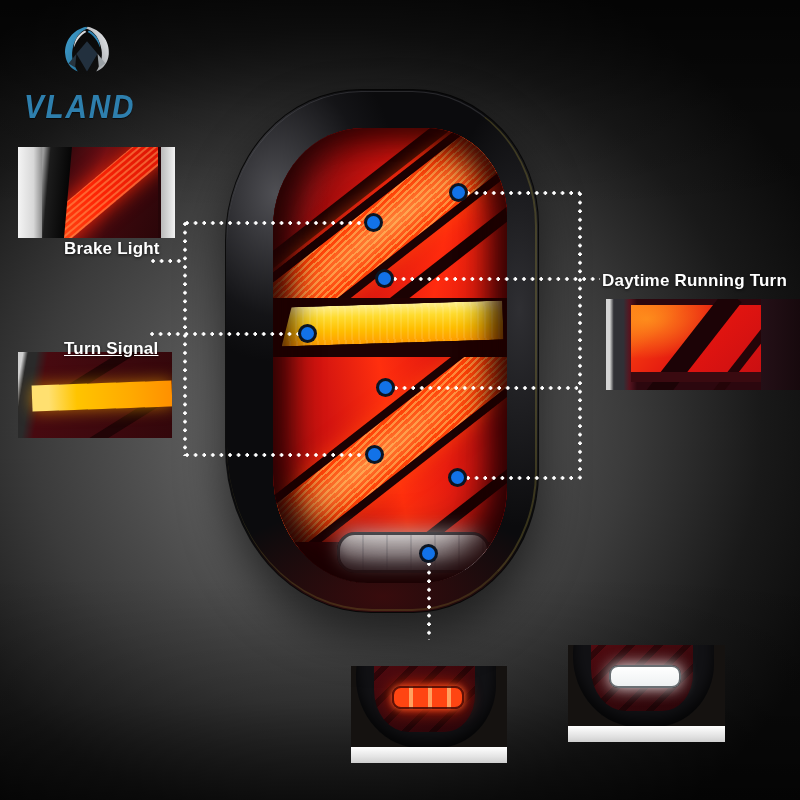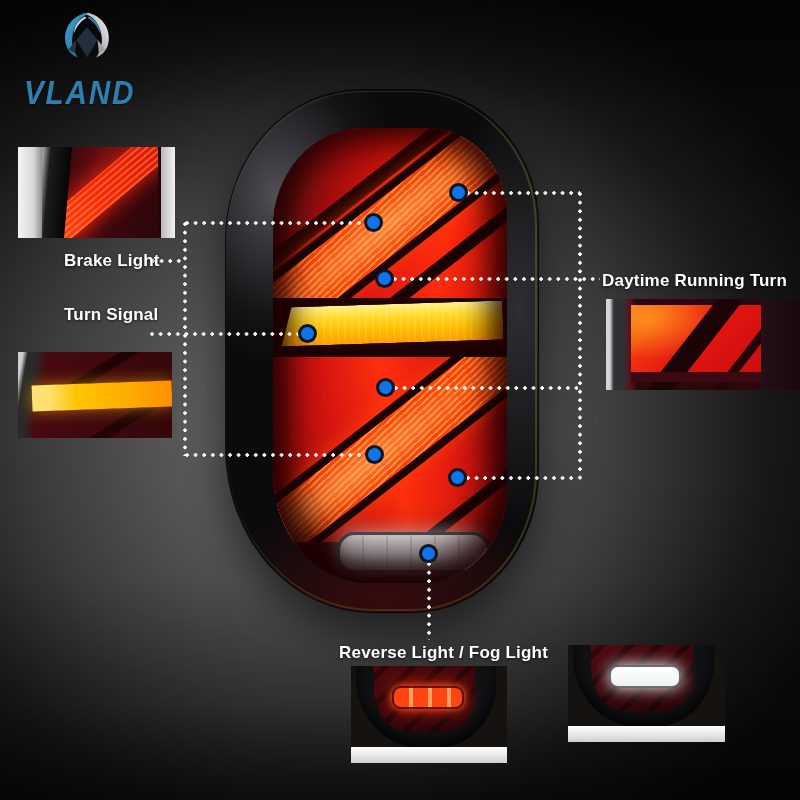--- a/index.html
+++ b/index.html
@@ -15,21 +15,21 @@
   .dl{position:absolute;z-index:40;}
   .dl.h{height:4px;background-image:radial-gradient(circle 1.7px at 2px 2px,#fff 92%,rgba(255,255,255,0));
         background-size:8.6px 4px;background-repeat:repeat-x;}
   .dl.v{width:4px;background-image:radial-gradient(circle 1.7px at 2px 2px,#fff 92%,rgba(255,255,255,0));
         background-size:4px 8.6px;background-repeat:repeat-y;}
   .dot{position:absolute;z-index:45;width:13px;height:13px;border-radius:50%;
        background:#1272e8;box-shadow:0 0 0 3px #0c1522;}
   .lbl{position:absolute;z-index:50;color:#fff;font-weight:700;font-size:17px;line-height:1;
        letter-spacing:.2px;text-shadow:0 1px 3px rgba(0,0,0,.7);white-space:nowrap;}
   
-  .logo{position:absolute;left:10px;top:8px;width:170px;height:104px;z-index:60;}
+  .logo{position:absolute;left:10px;top:22px;width:170px;height:104px;z-index:60;}
   .logo-emblem{position:absolute;left:47px;top:2px;width:60px;height:66px;}
   .logo-text{position:absolute;left:14px;top:66px;font-size:33px;font-weight:700;font-style:italic;
              letter-spacing:2px;color:#2e7fad;transform:scaleX(.9);transform-origin:left center;
              text-shadow:0 1px 1px rgba(0,0,0,.6);}
   
   .light{position:absolute;left:226px;top:90px;width:312px;height:522px;z-index:20;
     border-radius:135px 125px 125px 145px / 150px 135px 140px 165px;
     background:
       radial-gradient(ellipse 200px 270px at 16% 20%, rgba(135,135,142,.55), rgba(60,60,66,.18) 45%, transparent 62%),
       radial-gradient(ellipse 120px 320px at 94% 42%, rgba(105,105,112,.38), transparent 68%),
@@ -229,18 +229,17 @@
 
   <div class="dot" style="left:367px;top:216px;"></div>
   <div class="dot" style="left:368px;top:448px;"></div>
   <div class="dot" style="left:452px;top:186px;"></div>
   <div class="dot" style="left:378px;top:272px;"></div>
   <div class="dot" style="left:379px;top:381px;"></div>
   <div class="dot" style="left:451px;top:471px;"></div>
   <div class="dot" style="left:301px;top:327px;"></div>
   <div class="dot" style="left:422px;top:547px;"></div>
 
-  <div class="lbl" style="left:64px;top:252px;text-align:center;">Brake Light</div>
+  <div class="lbl" style="left:64px;top:240px;text-align:center;">Brake Light</div>
   <div class="lbl" style="left:602px;top:272px;">Daytime Running Turn</div>
-  <div class="lbl" style="left:64px;top:306px;">Turn Signal</div>
-  <div class="lbl" style="left:339px;top:644px;">Reverse Light / Fog Light</div>
+  <div class="lbl" style="left:64px;top:340px;text-decoration:underline;">Turn Signal</div>
 
 </div>
 
 </body></html>

